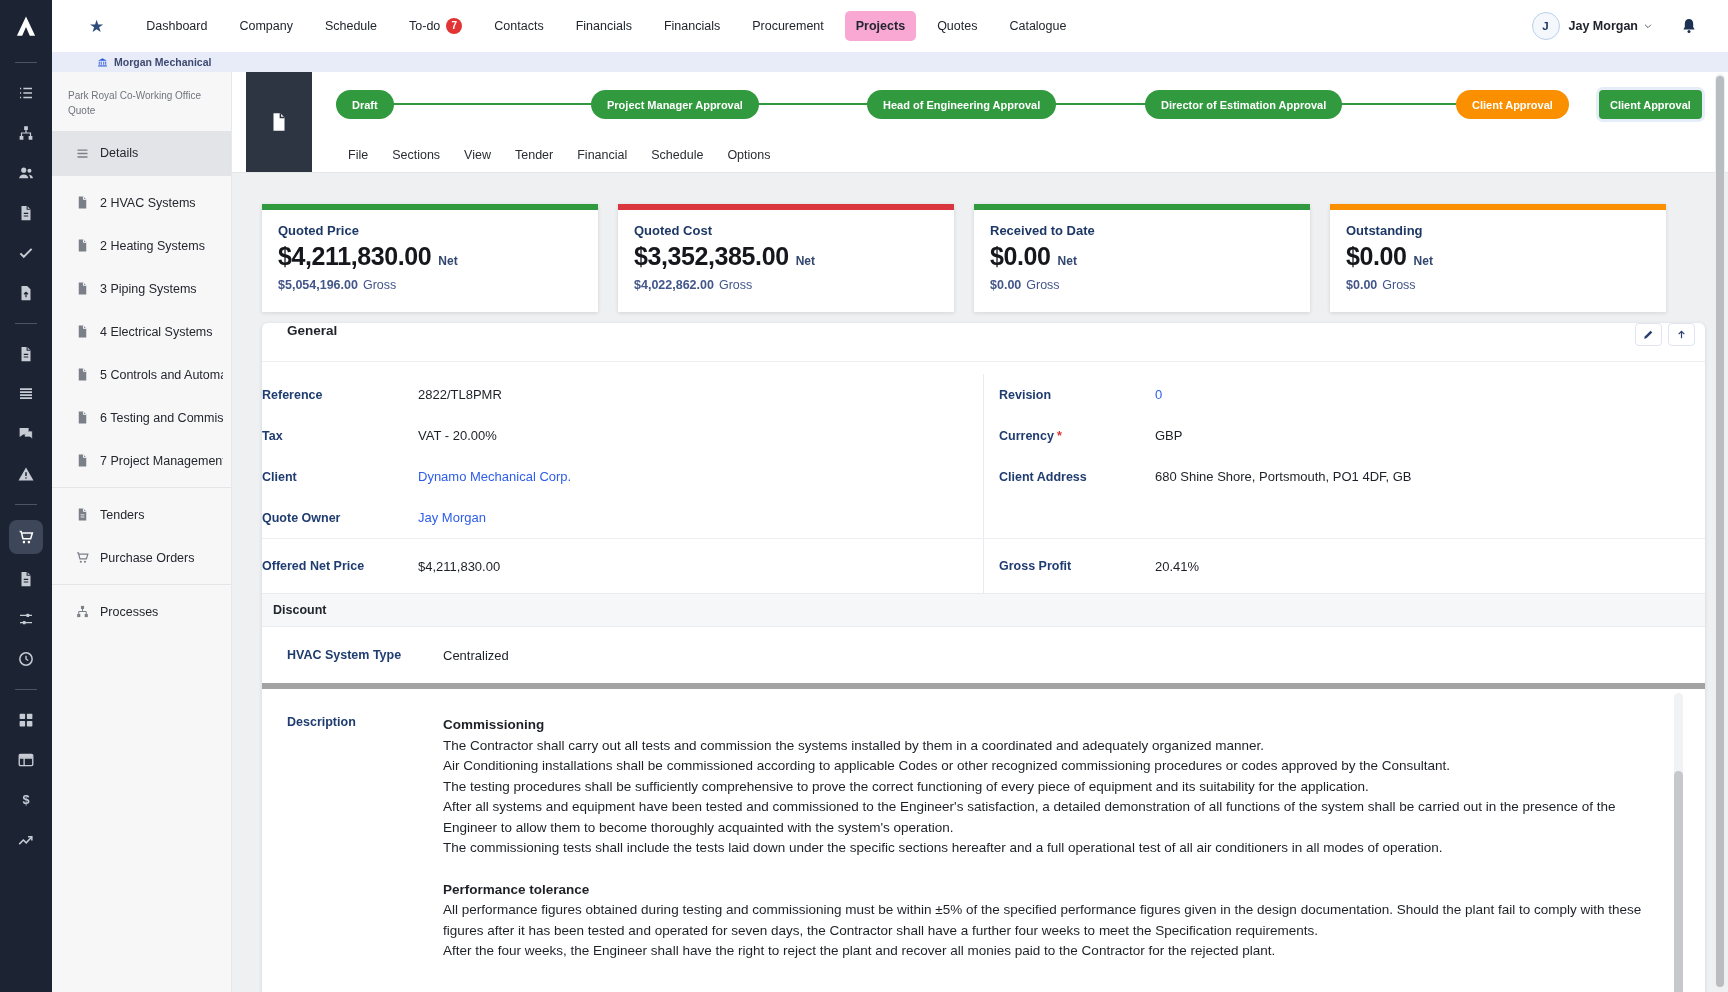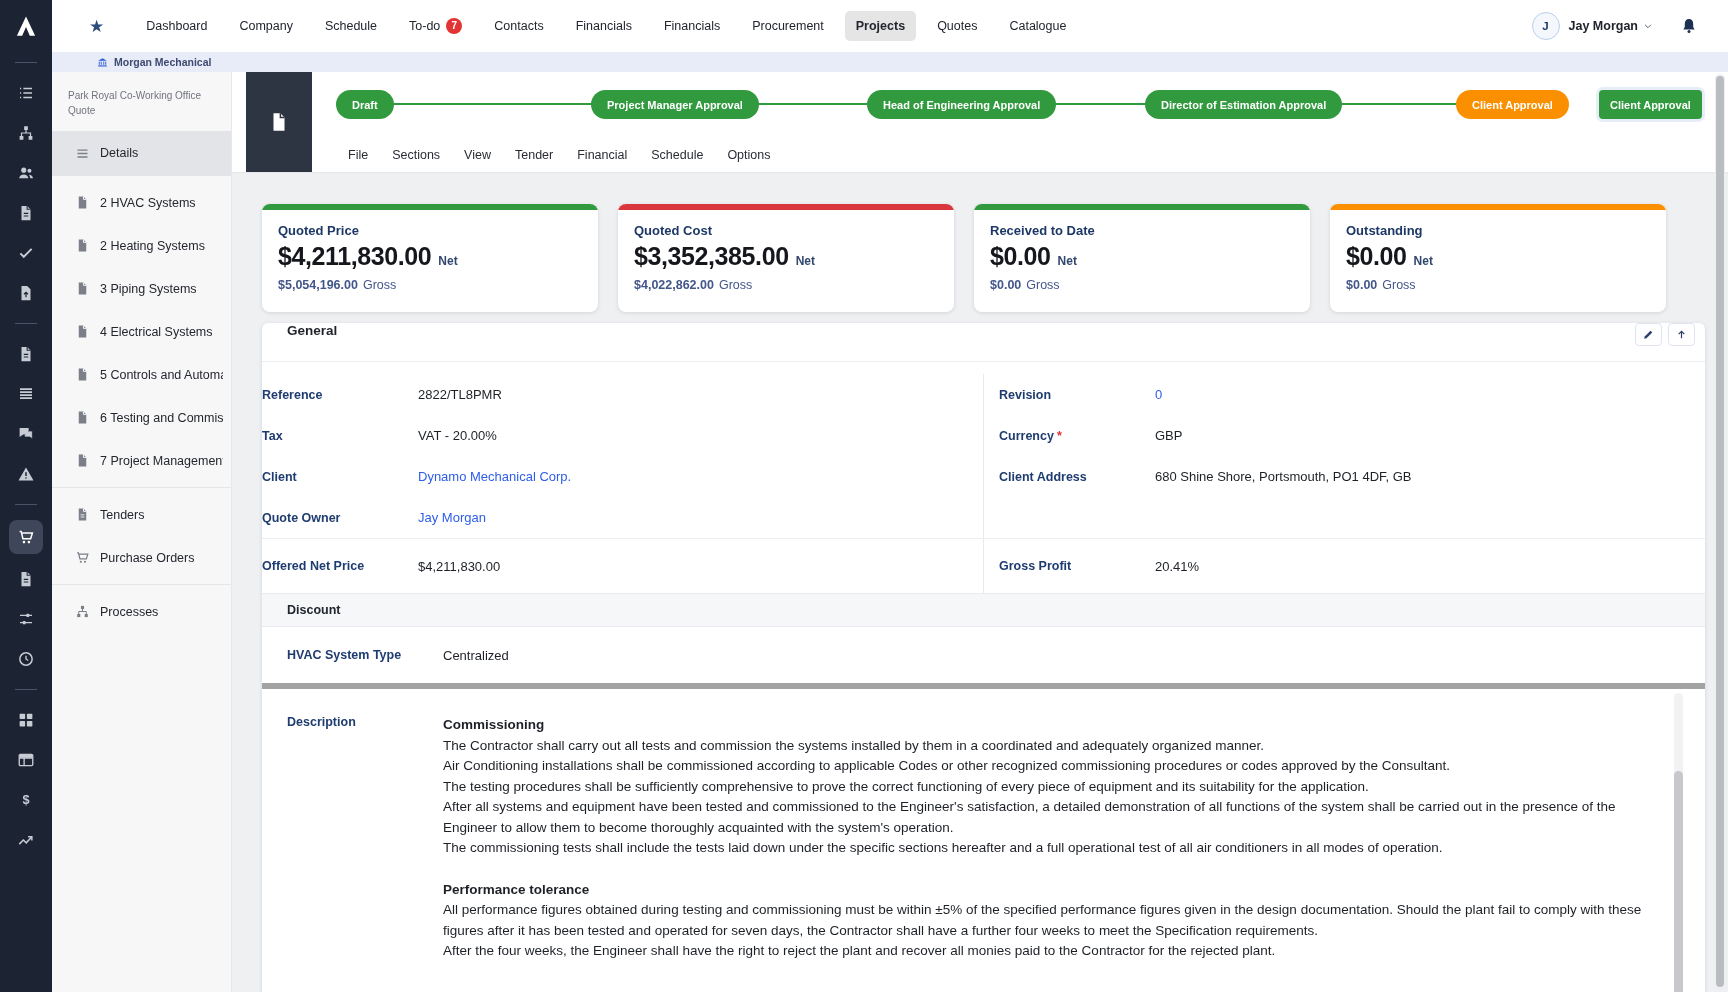--- a/index.html
+++ b/index.html
@@ -16,21 +16,21 @@
   .ric{width:18px;height:18px;margin:11px 0;flex:none;color:#c7cbd4}
   .rsel{width:34px;height:34px;border-radius:8px;background:#3e4759;display:grid;place-items:center;margin:5px 0;flex:none;color:#fff}
   .rsel .ric{margin:0}
 
   
   .topbar{position:absolute;left:52px;top:0;width:1676px;height:52px;background:#fff;display:flex;align-items:center;
           padding-left:37px;box-sizing:border-box;z-index:20}
   .star{color:#2d4b7c;font-size:17px;margin-right:26px;line-height:1}
   .nav{display:flex;align-items:center;font-size:12.5px;font-weight:500;color:#22262e}
   .nav-item{padding:8px 11px;margin:0 5px;border-radius:5px;display:flex;align-items:center;cursor:default;white-space:nowrap}
-  .nav-item.active{background:#e5e5e5;font-weight:600}
+  .nav-item.active{background:#f9a8d4;font-weight:600}
   .badge{background:#e23434;color:#fff;border-radius:50%;min-width:16px;height:16px;font-size:10px;font-weight:700;
          display:inline-grid;place-items:center;margin-left:6px;line-height:1}
   .tb-right{margin-left:auto;display:flex;align-items:center;padding-right:30px}
   .avatar{width:26px;height:26px;border-radius:50%;border:1px solid #b9d0ea;background:#f4f8fc;color:#1d3866;
           font-size:11.5px;font-weight:700;display:grid;place-items:center}
   .uname{font-size:12.5px;font-weight:600;color:#20242c;margin-left:9px}
   .chev{color:#5a6270;margin-left:5px}
   .bell{margin-left:27px;color:#1d3152}
 
   
@@ -56,21 +56,21 @@
   .stepline{position:absolute;left:130px;top:31px;width:1160px;height:2px;background:#319a3e}
   .step{position:absolute;top:18px;height:29px;border-radius:15px;color:#fff;font-size:11px;font-weight:700;
         display:flex;align-items:center;padding:0 16px;white-space:nowrap;box-sizing:border-box}
   .action-btn{position:absolute;left:1367px;top:18px;height:29px;border-radius:4px;color:#fff;font-size:11px;font-weight:700;
         padding:0 11px;display:flex;align-items:center;border:none;box-shadow:0 0 0 3px #e7ecf9;white-space:nowrap}
   .menubar{position:absolute;left:116px;top:66px;height:33px;display:flex;gap:24px;align-items:center;font-size:12.5px;color:#2a2d34}
   .menubar span{cursor:default}
 
   
   .kpis{position:absolute;left:30px;top:132px;display:flex;gap:20px}
-  .kcard{width:336px;height:108px;background:#fff;border-radius:8px;box-shadow:0 1px 4px rgba(20,24,40,.12);overflow:hidden}
+  .kcard{width:336px;height:108px;background:#fff;border-radius:0;box-shadow:0 1px 4px rgba(20,24,40,.12);overflow:hidden}
   .kbar{height:6px}
   .ktitle{margin:13px 16px 0;font-size:13px;font-weight:700;color:#1d3866}
   .knum{margin:4px 16px 0;display:flex;align-items:baseline;gap:7px}
   .knum b{font-size:25px;font-weight:800;color:#15171c;letter-spacing:-.4px}
   .knet{font-size:12px;font-weight:600;color:#32476e}
   .kgross{margin:7px 16px 0;font-size:12.5px;color:#42568a}
   .kgross b{font-weight:700;margin-right:5px}
 
   
   .gcard{position:absolute;left:30px;top:251px;width:1443px;height:680px;background:#fff;border-radius:6px 6px 0 0;
@@ -82,21 +82,21 @@
   .grows{padding-top:12px}
   .grow{display:flex;min-height:41px;align-items:center}
   .gcol{width:721px;display:flex;align-items:center;box-sizing:border-box;align-self:stretch}
   .gcol.r{border-left:1px solid #e8eaee;padding-left:15px;width:722px}
   .glabel{width:156px;font-size:12.5px;font-weight:600;color:#1f3c70;flex:none}
   .gval{font-size:13px;color:#1d2127}
   .link{color:#2d5dea}
   .req{color:#e03131;margin-left:3px}
   .gfin{display:flex;min-height:54px;border-top:1px solid #eceef1}
   .gdisc{height:32px;line-height:32px;background:#f5f7f9;border-top:1px solid #e9ebef;border-bottom:1px solid #e9ebef;
-         padding-left:25px;font-size:12.5px;font-weight:600;color:#22262d}
+         padding-left:11px;font-size:12.5px;font-weight:600;color:#22262d}
   .ghvac{display:flex;align-items:center;height:62px;border-bottom:6px solid #a3a3a3;padding-left:25px;box-sizing:border-box}
   .gdesc{display:flex;padding:26px 0 0 25px;position:relative;align-items:flex-start}
   .dbody{width:1215px;font-size:13.5px;line-height:20.5px;color:#1d2127}
   .dbody p{margin:0}
   .dbody .dh{font-weight:700}
   .gap-top{margin-top:21px !important}
   .gap-top-lg{margin-top:27px !important}
   .dscroll{position:absolute;right:22px;top:370px;bottom:6px;width:9px;background:#f1f2f3;border-radius:5px}
   .dthumb{position:absolute;left:0;top:78px;bottom:0;width:9px;background:#c6c8cb;border-radius:5px}
 

